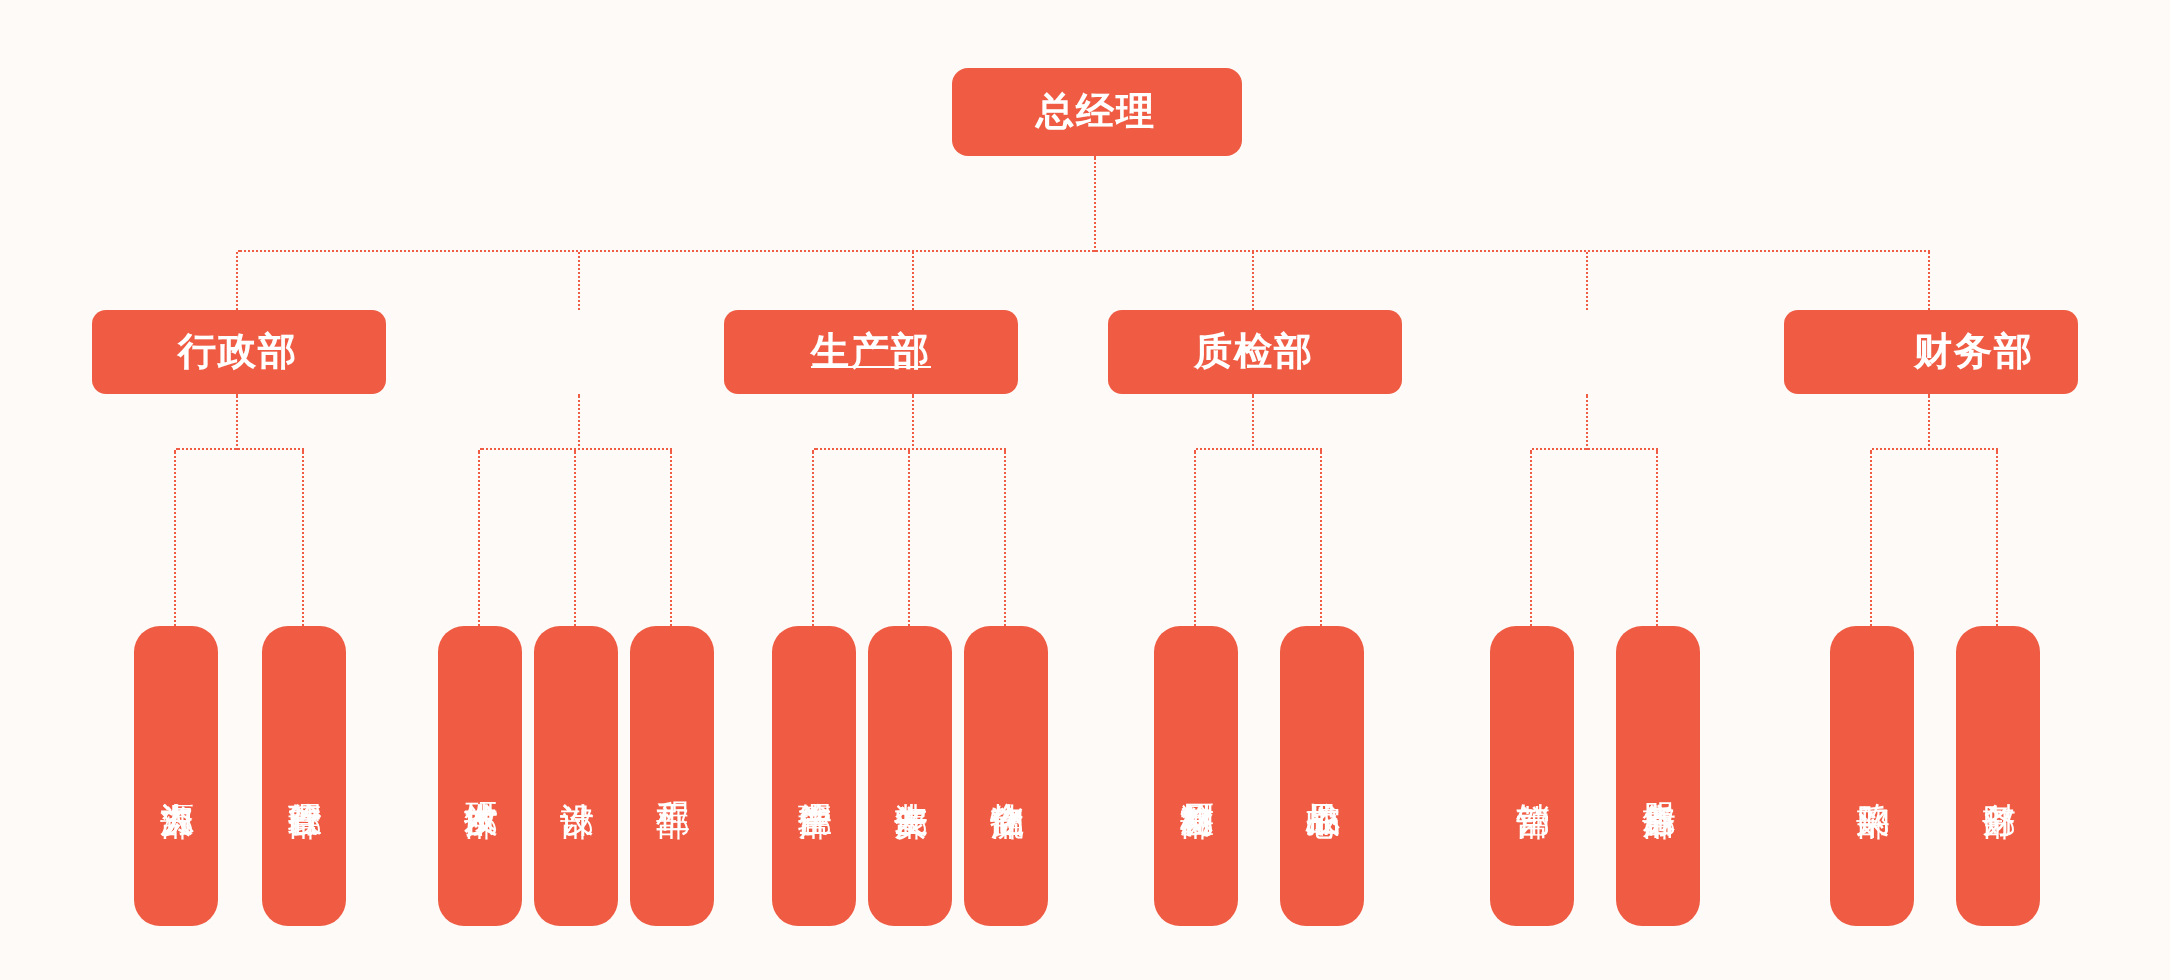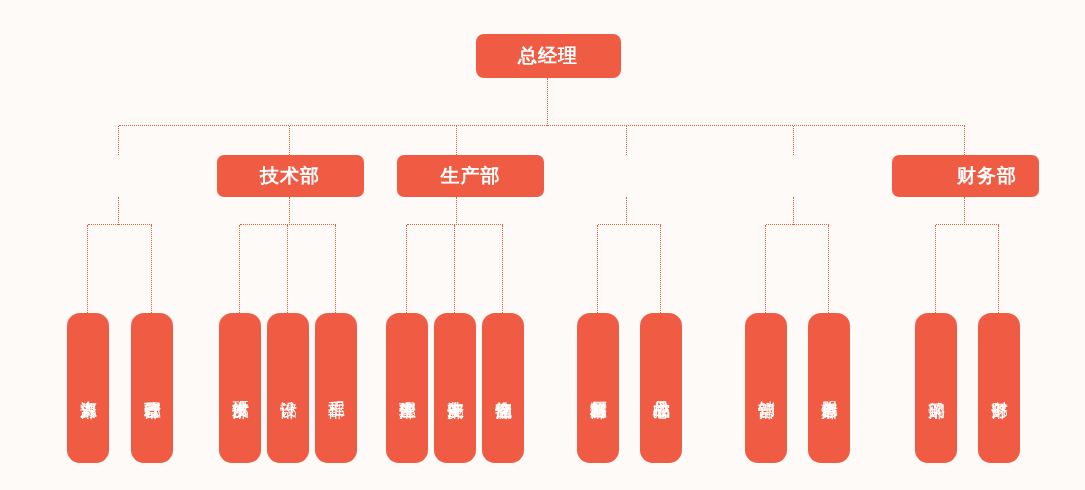--- a/index.html
+++ b/index.html
@@ -72,67 +72,70 @@
 </head>
 <body>
 
 <div id="chart-root">
     <div class="node root" style="left: 475.5px; top: 34px; width: 145px; height: 44px;">
       <span>总经理</span>
     </div>
     <div class="conn v" style="left: 547.25px; top: 78px; height: 48px;"></div>
     <div class="conn h" style="left: 119px; top: 125.25px; width: 846px;"></div>
     <div class="conn v" style="left: 118.25px; top: 126px; height: 29px;"></div>
+    <div class="node dept" style="left: 45.5px; top: 155px; width: 147px; height: 42px;">
+      <span>行政部</span>
+    </div>
     <div class="conn v" style="left: 118.25px; top: 197px; height: 28px;"></div>
     <div class="conn h" style="left: 88px; top: 224.25px; width: 64px;"></div>
     <div class="conn v" style="left: 87.25px; top: 225px; height: 88px;"></div>
     <div class="node leaf" style="left: 67px; top: 313px; width: 42px; height: 150px;">
       <span class="lbl">人力资源部</span>
     </div>
     <div class="conn v" style="left: 151.25px; top: 225px; height: 88px;"></div>
     <div class="node leaf" style="left: 131px; top: 313px; width: 42px; height: 150px;">
       <span class="lbl">行政管理部</span>
     </div>
     <div class="conn v" style="left: 289.25px; top: 126px; height: 29px;"></div>
-    <div class="node dept" style="left: 216.5px; top: 155px; width: 147px; height: 42px;">
-      <span>技术部</span>
-    </div>
     <div class="conn v" style="left: 289.25px; top: 197px; height: 28px;"></div>
     <div class="conn h" style="left: 240px; top: 224.25px; width: 96px;"></div>
     <div class="conn v" style="left: 239.25px; top: 225px; height: 88px;"></div>
     <div class="node leaf" style="left: 219px; top: 313px; width: 42px; height: 150px;">
       <span class="lbl">技术研发部</span>
     </div>
     <div class="conn v" style="left: 287.25px; top: 225px; height: 88px;"></div>
     <div class="node leaf" style="left: 267px; top: 313px; width: 42px; height: 150px;">
       <span class="lbl">设计部</span>
     </div>
     <div class="conn v" style="left: 335.25px; top: 225px; height: 88px;"></div>
     <div class="node leaf" style="left: 315px; top: 313px; width: 42px; height: 150px;">
       <span class="lbl">工程部</span>
     </div>
     <div class="conn v" style="left: 456.25px; top: 126px; height: 29px;"></div>
-    <div class="node dept" style="left: 397px; top: 155px; width: 147px; height: 42px;">
+    <div class="node dept" style="left: 362px; top: 155px; width: 147px; height: 42px; text-decoration: underline;">
       <span>生产部</span>
     </div>
     <div class="conn v" style="left: 456.25px; top: 197px; height: 28px;"></div>
     <div class="conn h" style="left: 407px; top: 224.25px; width: 96px;"></div>
     <div class="conn v" style="left: 406.25px; top: 225px; height: 88px;"></div>
     <div class="node leaf" style="left: 386px; top: 313px; width: 42px; height: 150px;">
       <span class="lbl">生产管理部</span>
     </div>
     <div class="conn v" style="left: 454.25px; top: 225px; height: 88px;"></div>
     <div class="node leaf" style="left: 434px; top: 313px; width: 42px; height: 150px;">
       <span class="lbl">生产安装部</span>
     </div>
     <div class="conn v" style="left: 502.25px; top: 225px; height: 88px;"></div>
     <div class="node leaf" style="left: 482px; top: 313px; width: 42px; height: 150px;">
       <span class="lbl">仓储物流部</span>
     </div>
     <div class="conn v" style="left: 626.25px; top: 126px; height: 29px;"></div>
+    <div class="node dept" style="left: 553.5px; top: 155px; width: 147px; height: 42px;">
+      <span>质检部</span>
+    </div>
     <div class="conn v" style="left: 626.25px; top: 197px; height: 28px;"></div>
     <div class="conn h" style="left: 598px; top: 224.25px; width: 63px;"></div>
     <div class="conn v" style="left: 597.25px; top: 225px; height: 88px;"></div>
     <div class="node leaf" style="left: 577px; top: 313px; width: 42px; height: 150px;">
       <span class="lbl">原材料检测部</span>
     </div>
     <div class="conn v" style="left: 660.25px; top: 225px; height: 88px;"></div>
     <div class="node leaf" style="left: 640px; top: 313px; width: 42px; height: 150px;">
       <span class="lbl">成品品控中心</span>
     </div>

